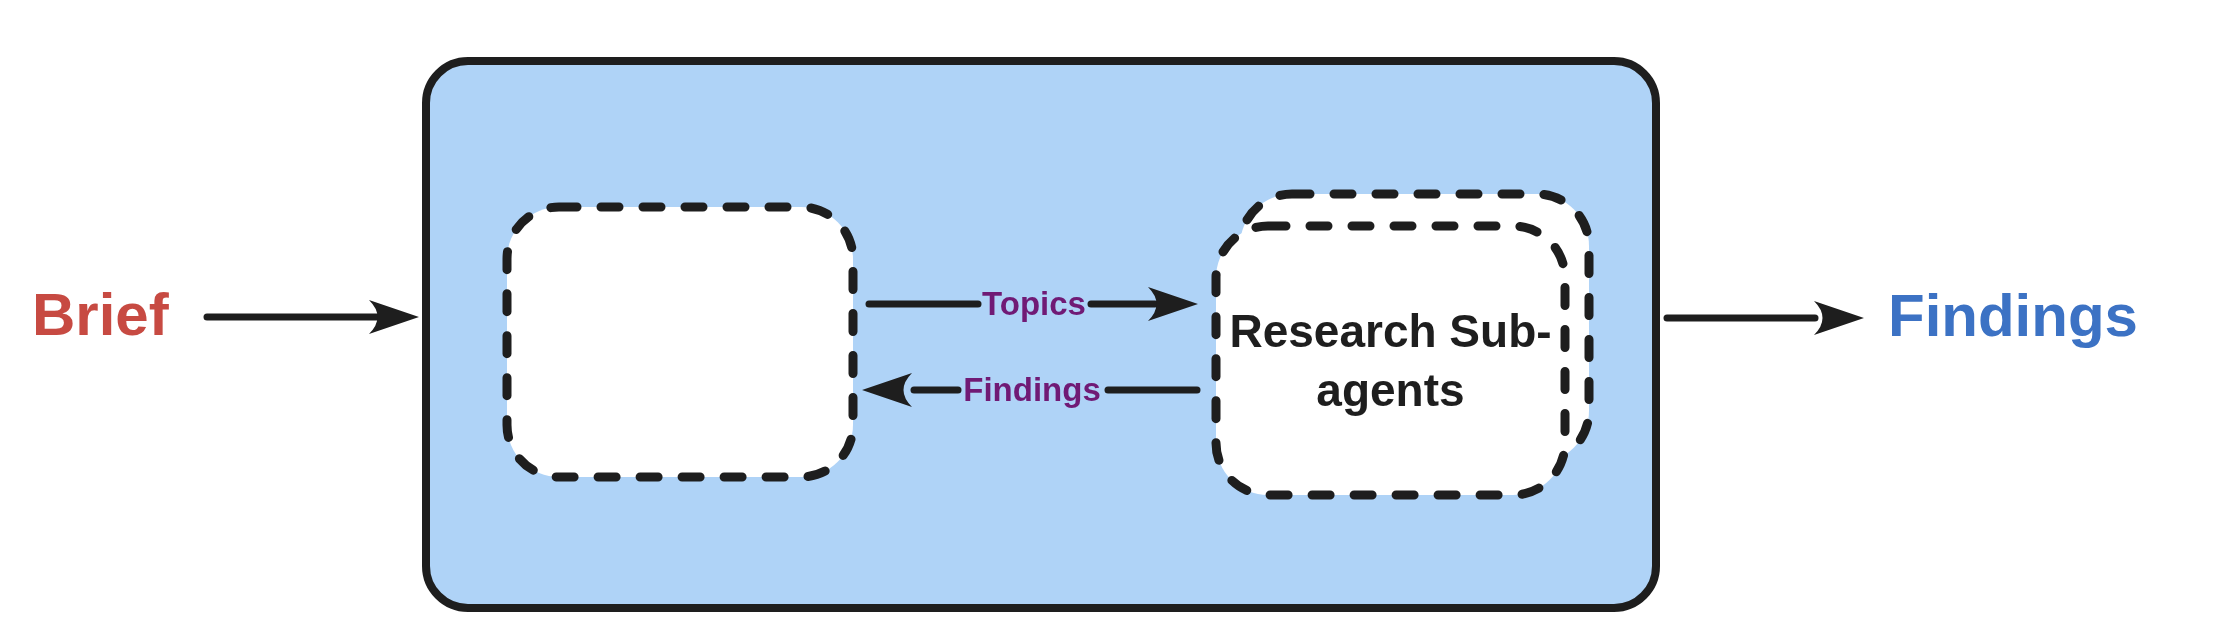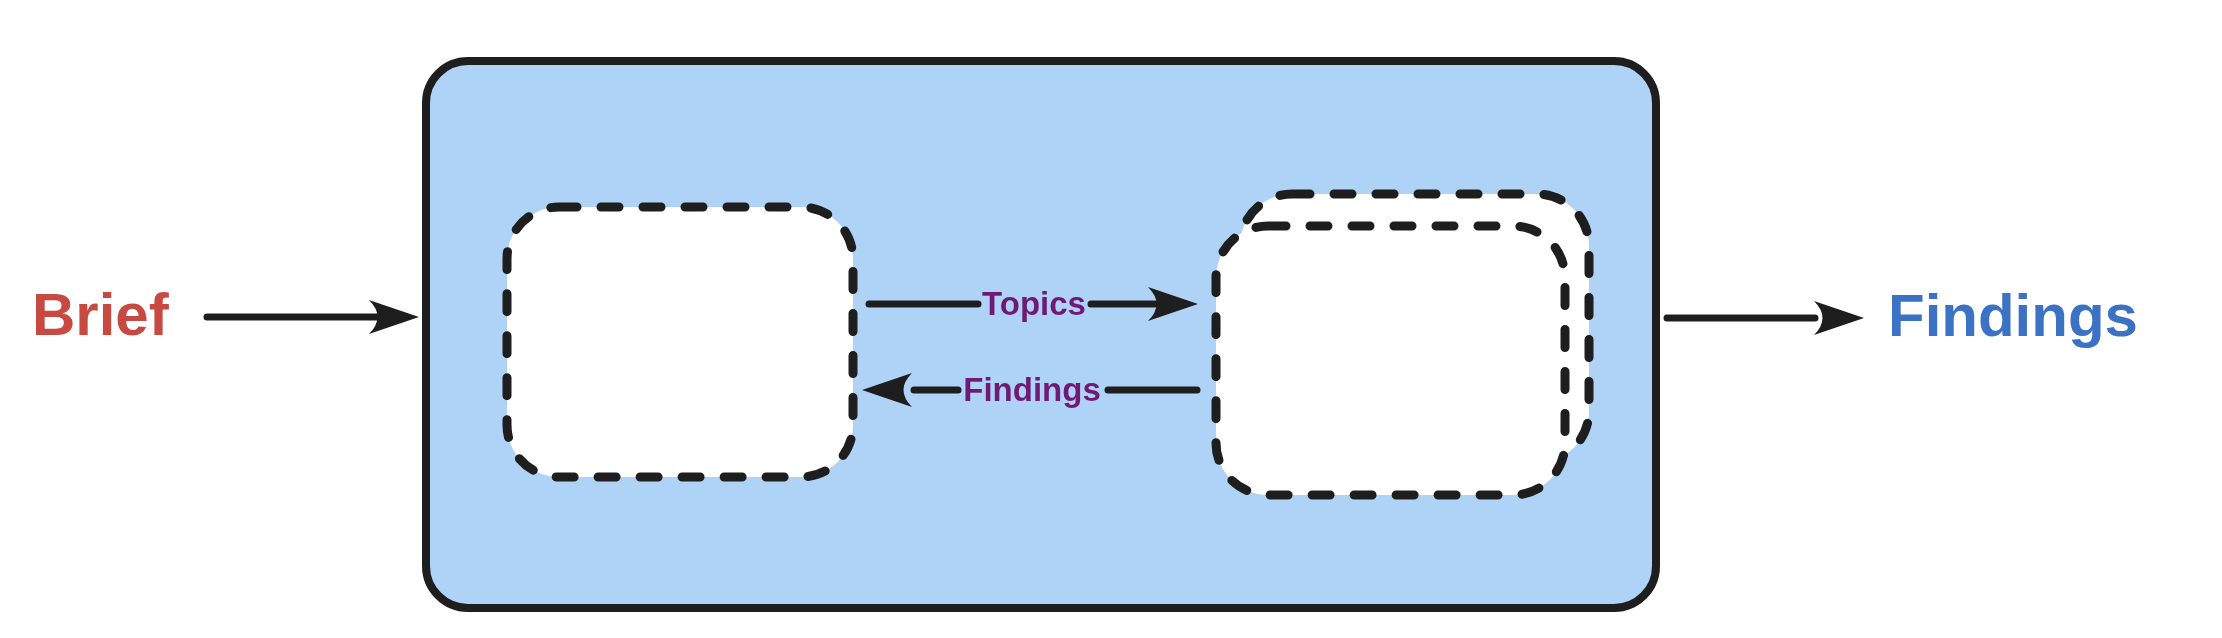--- a/index.html
+++ b/index.html
@@ -104,18 +104,19 @@
       <line class="shape-line" x1="914" y1="390" x2="958" y2="390"></line>
       <path class="shape-head" d="M 862 390 L 912 373 Q 895 390 912 407 Z"></path>
     </g>
   </svg>
 
   <div class="label io-label input-label">Brief</div>
 
   <div class="label io-label output-label">Findings</div>
 
 
+  <div class="node-label subagents-label">Research Sub-agents</div>
 
   <div class="edge-label topics-edge-label">Topics</div>
 
   <div class="edge-label findings-edge-label">Findings</div>
 
 </div>
 
 </body></html>

